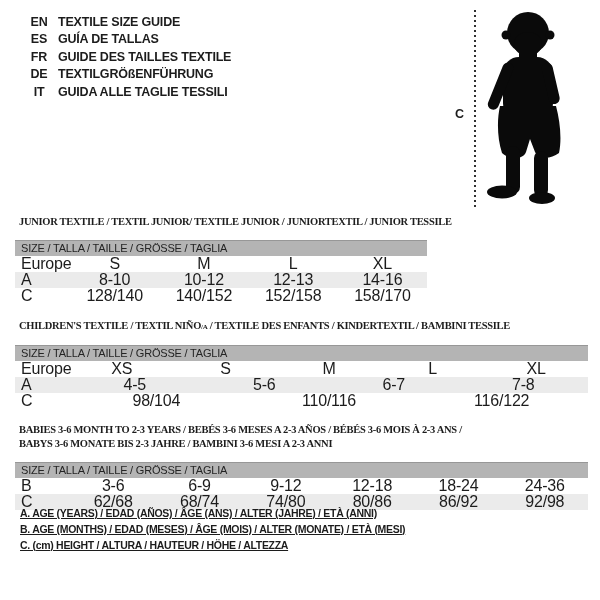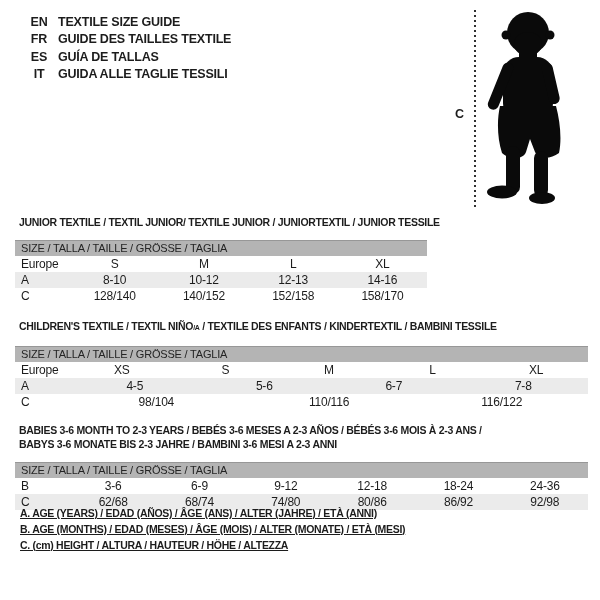--- a/index.html
+++ b/index.html
@@ -24,53 +24,57 @@
              background:repeating-linear-gradient(to bottom,#2f2f2f 0 2px,transparent 2px 5px); }
   .fig-c { position:absolute; left:455px; top:107px; font-weight:bold; font-size:12.5px; }
   .baby-svg { position:absolute; left:480px; top:11px; }
 
   
   .tbl { position:absolute; left:15px; }
   .tbl-0 { top:215px; width:412px; }
   .tbl-1 { top:319px; width:573px; }
   .tbl-2 { top:423px; width:573px; }
   .tbl-title { font-weight:bold; font-size:10.5px; letter-spacing:-0.3px;
-               padding-left:4px; margin-bottom:11px; }
+               padding-left:4px; margin-bottom:11px;font-family:Liberation Serif, serif; }
   .title-line { line-height:14px; white-space:nowrap; }
   .subseg { font-size:7px; }
   .tbl-header { height:16px; background:var(--bar,#b4b4b4); border-top:1px solid #979797;
                 font-size:11px; line-height:15px; padding-left:6px; color:#242424;
                 letter-spacing:-0.2px; white-space:nowrap; overflow:hidden; }
-  .trow { display:flex; height:16px; align-items:center; font-size:12px; letter-spacing:-0.2px; }
+  .trow { display:flex; height:16px; align-items:center; font-size:16px; letter-spacing:-0.2px; }
   .tbl-body .trow:nth-child(even) { background:var(--shade,#ebebeb); }
   .trow .lbl { width:55px; padding-left:6px; }
   .trow .cell { flex:1; text-align:center; }
 
   
   .footnotes { position:absolute; left:20px; top:506px;text-decoration:underline; }
   .fnote { font-weight:bold; font-size:10.5px; letter-spacing:-0.3px;
            line-height:15.8px; white-space:nowrap; }
 </style>
 </head>
 <body>
 
 <div class="canvas">
 
   <div class="lang-list" id="lang-list">
       <div class="lang-row">
         <span class="lang-code">EN</span>
         <span class="lang-title">TEXTILE SIZE GUIDE</span>
       </div>
       <div class="lang-row">
+        <span class="lang-code">ES</span>
+        <span class="lang-title">GUÍA DE TALLAS</span>
+      </div>
+      <div class="lang-row">
         <span class="lang-code">FR</span>
         <span class="lang-title">GUIDE DES TAILLES TEXTILE</span>
       </div>
       <div class="lang-row">
-        <span class="lang-code">ES</span>
-        <span class="lang-title">GUÍA DE TALLAS</span>
+        <span class="lang-code">DE</span>
+        <span class="lang-title">TEXTILGRÖßENFÜHRUNG</span>
       </div>
       <div class="lang-row">
         <span class="lang-code">IT</span>
         <span class="lang-title">GUIDA ALLE TAGLIE TESSILI</span>
       </div>
     </div>
 
   <div class="dotline"></div>
   <span class="fig-c">C</span>
 

